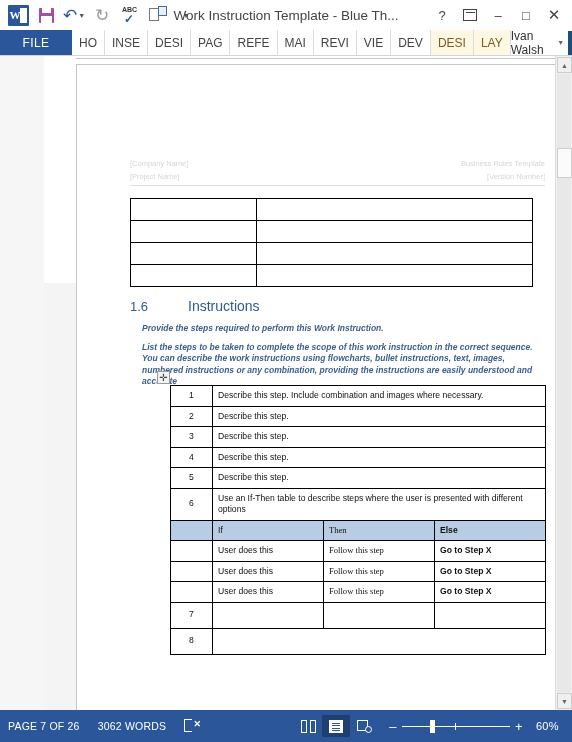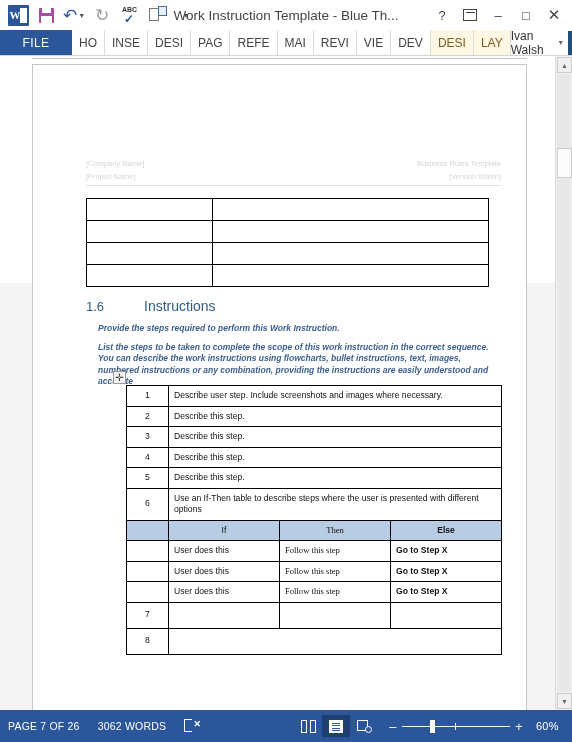--- a/index.html
+++ b/index.html
@@ -121,20 +121,21 @@
     border: 1px solid #c9c9c9; font-size: 7px; color:#333; margin-left:2px;
     height: 18px; align-self: center;
   }
 
   
   .workspace {
     flex: 1; position: relative;
     background: #f6f6f6;
     display: flex;
     overflow: hidden;
+    padding-left: 44px;
   }
   .doc-col { flex: 1; position: relative; background: #ffffff; }
   .doc-col .gray-under {
     position:absolute; left:0; right:0; top:227px; bottom:0; background:#f4f4f4;
   }
   .page {
     position: absolute;
     left: 32px; top: 8px;
     width: 495px; height: 664px;
     background: #ffffff;
@@ -204,21 +205,21 @@
     border: 1px solid #000;
     padding: 4px 5px;
     vertical-align: top;
     line-height: 11.5px;
   }
   .tbl-steps td.stepno {
     width: 42px; text-align: center; vertical-align: middle;
   }
   .tbl-steps tr.hdr td { background: #b8cce4; font-weight: normal; }
   .tbl-steps tr.hdr td.stepno { vertical-align: middle; }
-  .tbl-steps tr.sub-hdr td { background: #b8cce4; text-align: center; }
+  .tbl-steps tr.sub-hdr td { background: #b8cce4; }
   .tbl-steps td.colthen { width: 75px; font-family: Liberation Serif, serif; }
   .tbl-steps td.colelse { width: 118px; font-weight: bold; }
   .tbl-steps tr.tall td { height: 26px; }
 
   
   .vscroll {
     width: 17px; flex: none;
     background: #f0f0f0;
     position: relative;
     border-left: 1px solid #dcdcdc;
@@ -357,21 +358,21 @@
 
       <div class="page">
 
         <div class="dochdr">
           <div class="dochdr-row">
             <span>[Company Name]</span>
             <span>Business Rules Template</span>
           </div>
           <div class="dochdr-row">
             <span>[Project Name]</span>
-            <span>[Version Walsh]</span>
+            <span>[Version Number]</span>
           </div>
           <div class="dochdr-rule"></div>
         </div>
 
         <table class="tbl-empty">
           <tbody>
             <tr>
                 <td class="c1"></td>
                 <td></td>
               </tr>
@@ -399,21 +400,21 @@
           <p>Provide the steps required to perform this Work Instruction.</p>
           <p>List the steps to be taken to complete the scope of this work instruction in the correct sequence. You can describe the work instructions using flowcharts, bullet instructions, text, images, numbered instructions or any combination, providing the instructions are easily understood and accurate</p>
         </div>
 
         <div class="tbl-handle">✛</div>
 
         <table class="tbl-steps">
           <tbody>
             <tr>
               <td class="stepno">1</td>
-              <td colspan="3">Describe user step. Include screenshots and images where necessary.</td>
+              <td colspan="3">Describe this step. Include combination and images where necessary.</td>
             </tr>
             <tr>
               <td class="stepno">2</td>
               <td colspan="3">Describe this step.</td>
             </tr>
             <tr>
               <td class="stepno">3</td>
               <td colspan="3">Describe this step.</td>
             </tr>
             <tr>

